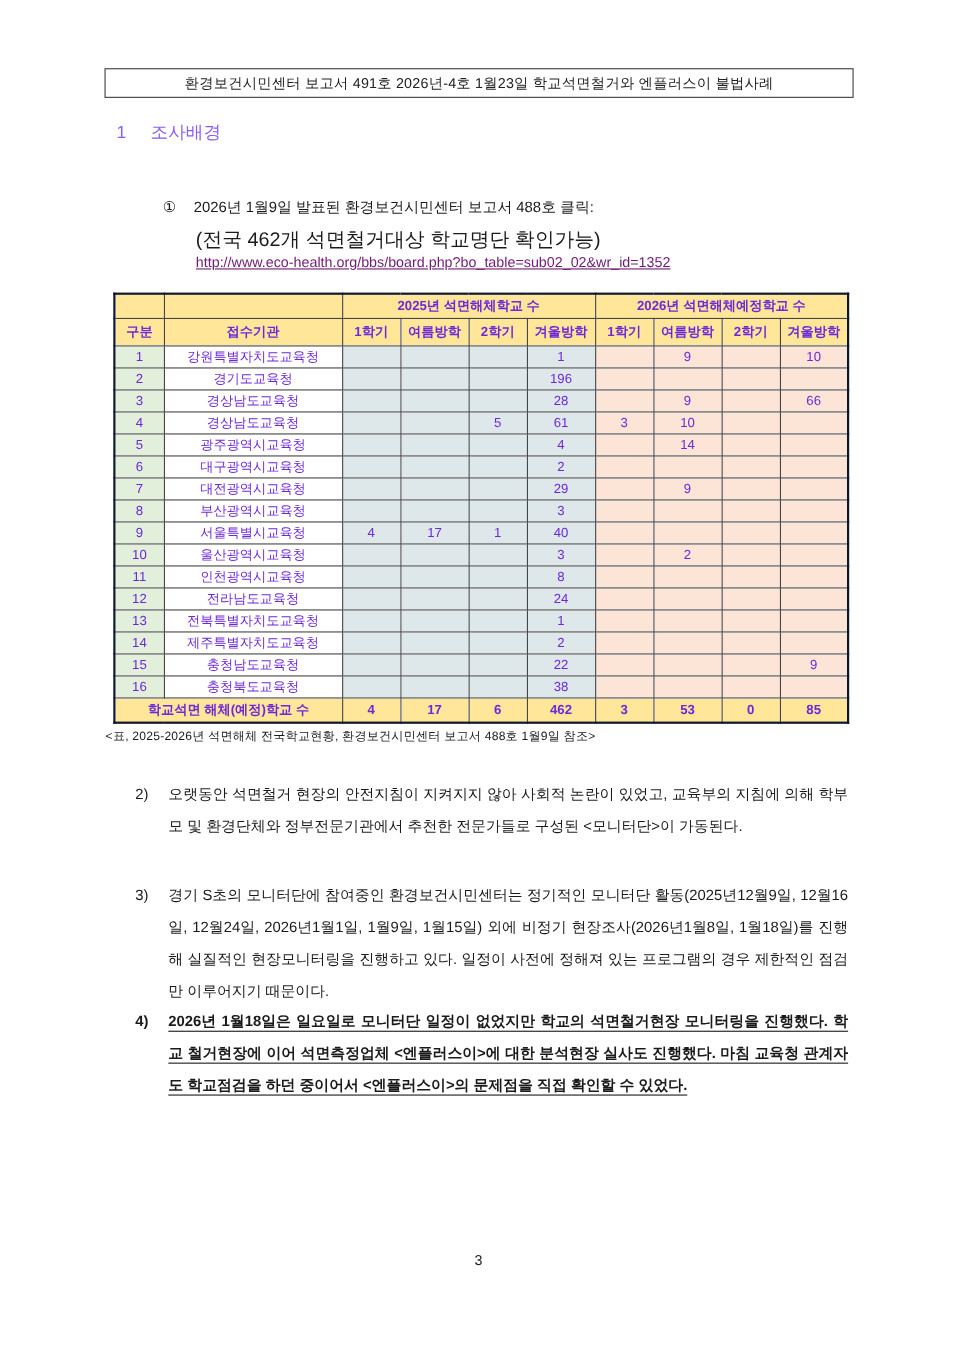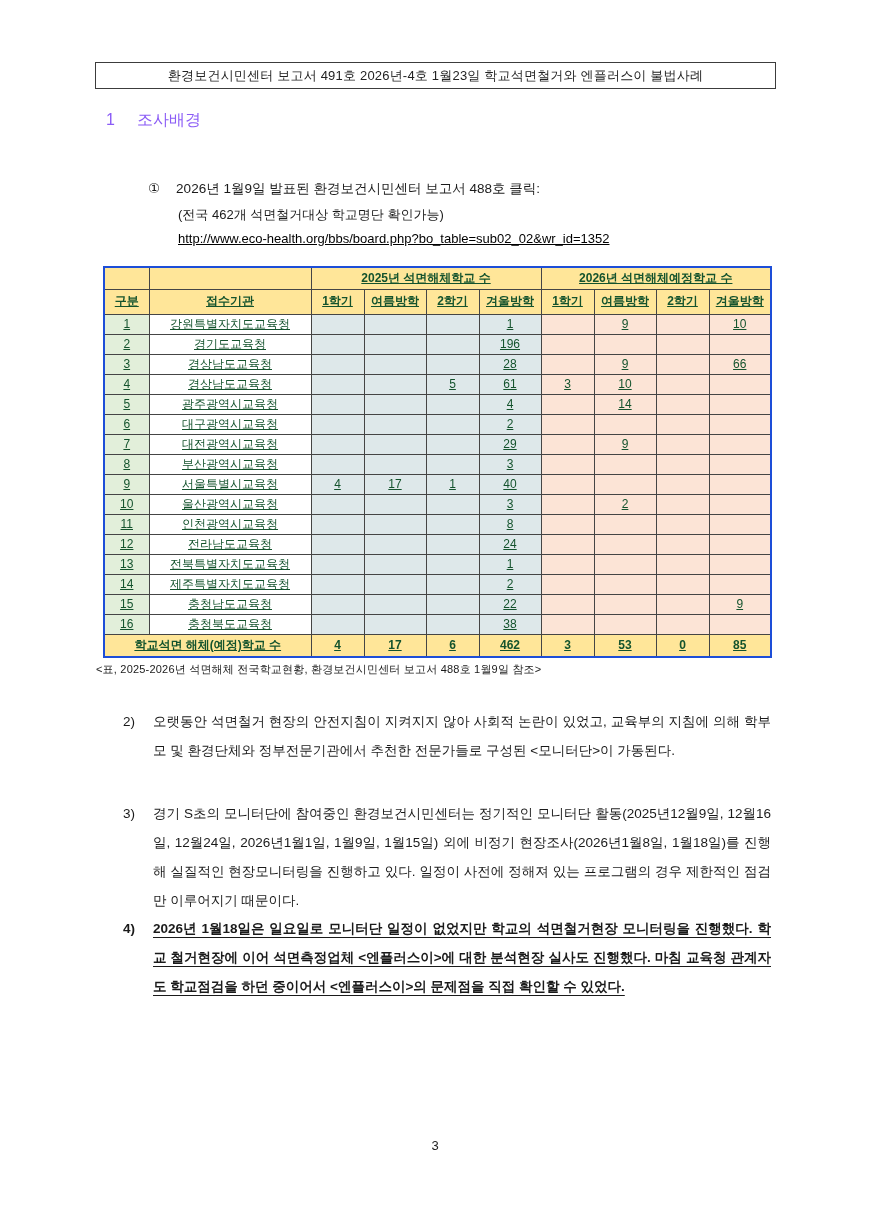--- a/index.html
+++ b/index.html
@@ -25,30 +25,29 @@
   .section-heading {
     position:absolute; left:106px; top:110px;
     font-size:16px; color:#8b5cf6;
   }
   .section-heading .num { margin-right:22px; }
   
   .intro-line1 { position:absolute; left:123px; top:153px; font-size:13.5px; }
   .intro-line1 .pnum { margin-right:20px; }
   .sub-line1 { position:absolute; left:148px; top:180px; font-size:13.5px; }
   .sub-line1 .marker { margin-right:16px; }
-  .sub-line2 { position:absolute; left:178px; top:206px; font-size:13px; }
+  .sub-line2 { position:absolute; left:178px; top:206px; font-size:18px; }
   .sub-link  { position:absolute; left:178px; top:231px; font-size:13px; }
-  a.link { color:#000000; text-decoration:underline; cursor:pointer; }
+  a.link { color:#701a75; text-decoration:underline; cursor:pointer; }
   
   table.asbestos {
     position:absolute; left:103px; top:266px;
     border-collapse:collapse; table-layout:fixed;
-    font-size:12px; color:#14532d;
-    border:2px solid #1d4ed8;
-    text-decoration:underline;
+    font-size:12px; color:#6d28d9;
+    border:2px solid #0f172a;
   }
   table.asbestos th, table.asbestos td {
     border:1px solid #454545;
     text-align:center; vertical-align:middle;
     overflow:hidden; white-space:nowrap;
     padding:0 2px;
   }
   tr.hrow1 { height:22px; }
   tr.hrow2 { height:25px; }
   tr.drow  { height:20px; }

